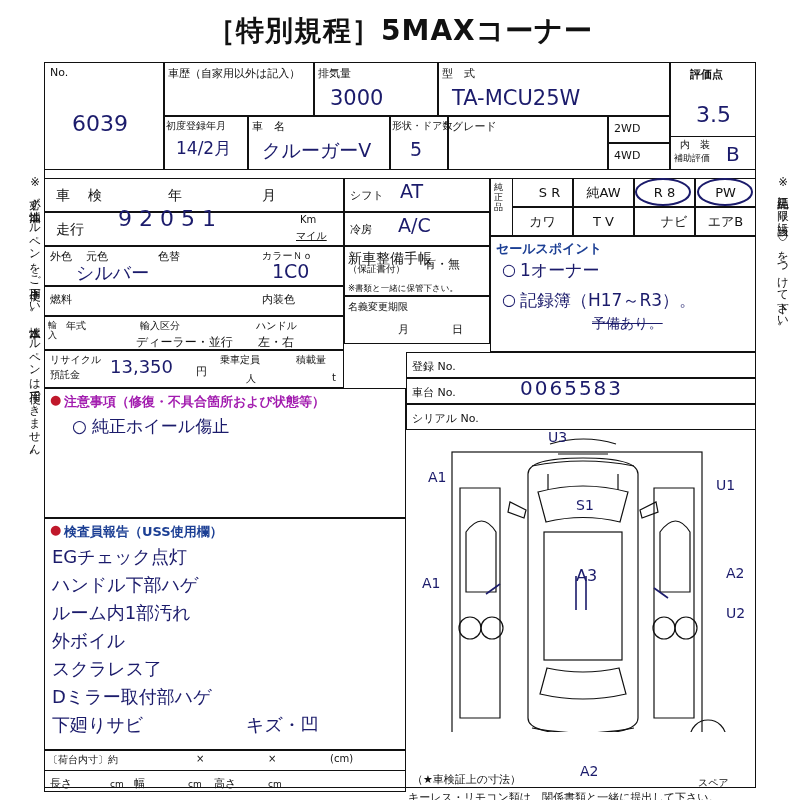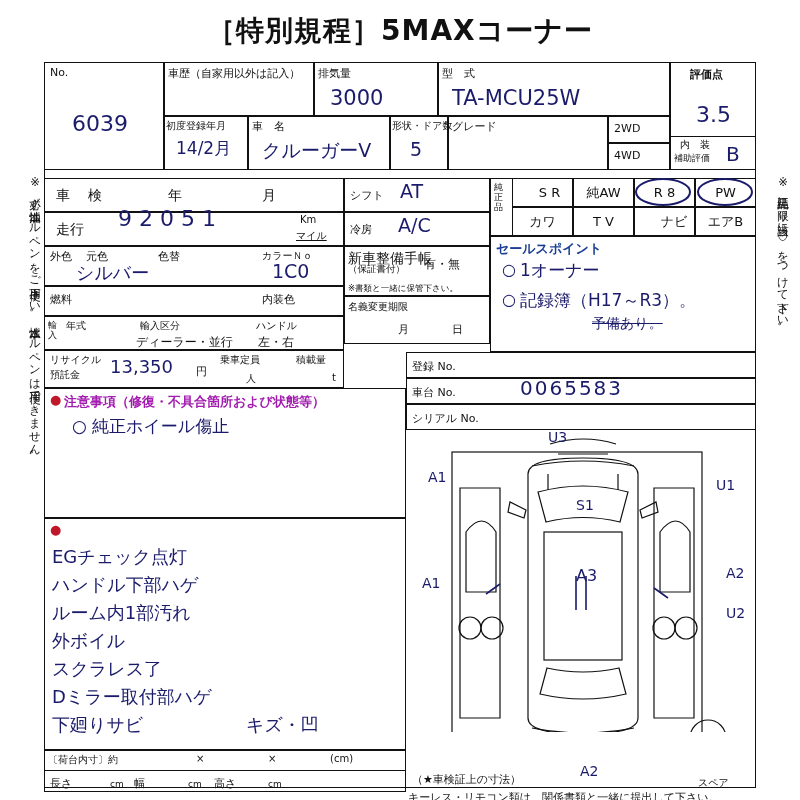--- a/index.html
+++ b/index.html
@@ -209,20 +209,21 @@
   <div class="cl" style="left:412px;top:411px;">シリアル No.</div>
 
   <div class="cell" style="left:44px;top:388px;width:362px;height:130px;"></div>
   <div style="position:absolute;left:50px;top:392px;font-size:13px;font-weight:bold;color:#c0182b;">●</div>
   <div class="sec-title" style="left:64px;top:393px;color:#a21caf;">注意事項（修復・不具合箇所および状態等）</div>
   <div class="hand" style="left:72px;top:418px;font-size:17px;">○</div>
   <div class="hand" style="left:92px;top:418px;font-size:17px;">純正ホイール傷止</div>
 
   <div class="cell" style="left:44px;top:518px;width:362px;height:232px;"></div>
   <div style="position:absolute;left:50px;top:522px;font-size:13px;font-weight:bold;color:#c0182b;">●</div>
+  <div class="sec-title" style="left:64px;top:523px;">検査員報告（USS使用欄）</div>
 
   <div class="hand" style="left:52px;top:548px;font-size:18px;">EGチェック点灯</div>
   <div class="hand" style="left:52px;top:576px;font-size:18px;">ハンドル下部ハゲ</div>
   <div class="hand" style="left:52px;top:604px;font-size:18px;">ルーム内1部汚れ</div>
   <div class="hand" style="left:52px;top:632px;font-size:18px;">外ボイル</div>
   <div class="hand" style="left:52px;top:660px;font-size:18px;">スクラレス了</div>
   <div class="hand" style="left:52px;top:688px;font-size:18px;">Dミラー取付部ハゲ</div>
   <div class="hand" style="left:52px;top:716px;font-size:18px;">下廻りサビ</div>
   <div class="hand" style="left:246px;top:716px;font-size:18px;">キズ・凹</div>
 

